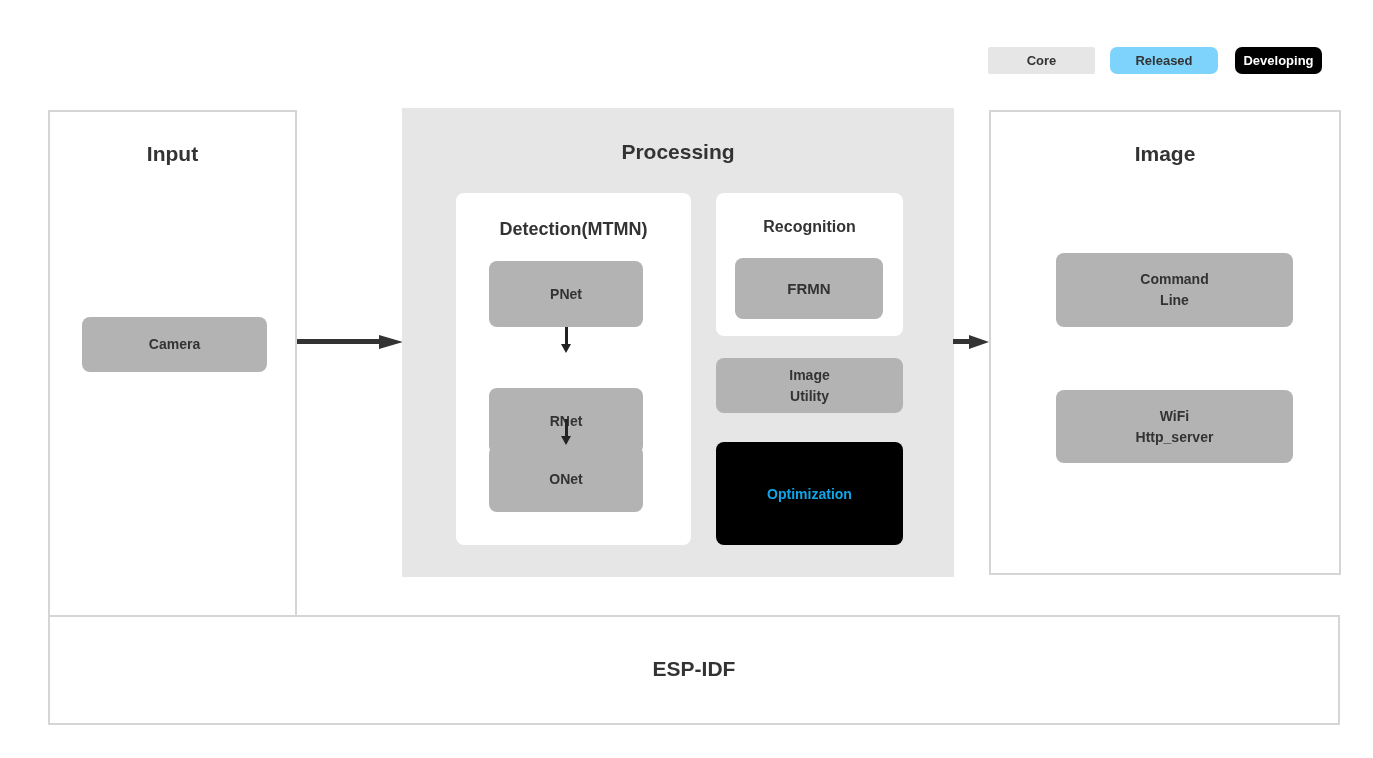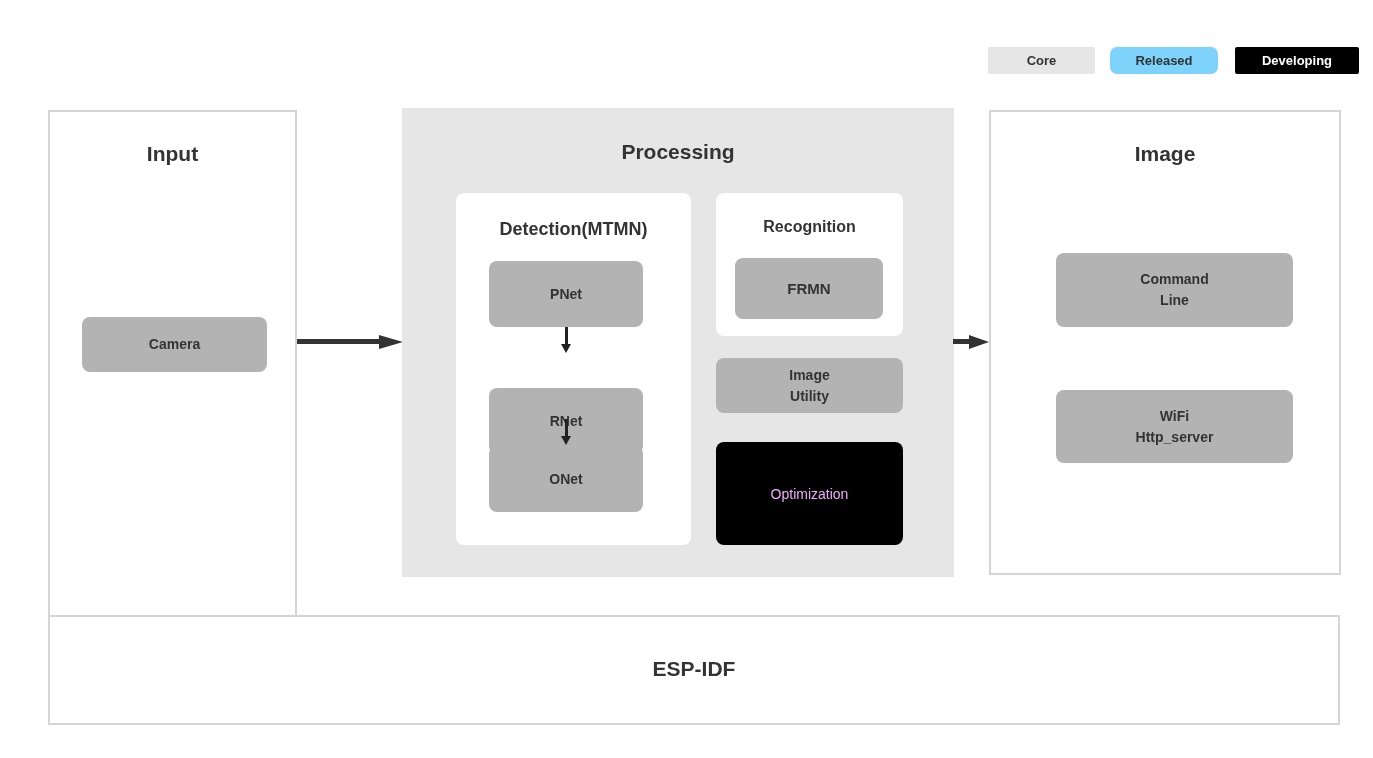--- a/index.html
+++ b/index.html
@@ -24,21 +24,21 @@
     display: flex;
     align-items: center;
     justify-content: center;
     font-size: 13px;
     font-weight: bold;
     color: #333333;
     box-sizing: border-box;
   }
   .chip-core      { left: 988px;  top: 47px; width: 107px; background: #e6e6e6; border-radius: 2px; }
   .chip-released  { left: 1110px; top: 47px; width: 108px; background: #7dd3fc; border-radius: 7px; }
-  .chip-developing{ left: 1235px; top: 47px; width: 124px; background: #000000; color: #ffffff; border-radius: 2px; }
+  .chip-developing{ left: 1235px; top: 47px; width: 87px; background: #000000; color: #ffffff; border-radius: 7px; }
 
   
   .frame {
     position: absolute;
     background: #ffffff;
     border: 2px solid #d5d5d5;
     box-sizing: border-box;
   }
   .frame-input  { left: 48px;  top: 110px; width: 249px;  height: 520px; }
   .frame-output { left: 989px; top: 110px; width: 352px;  height: 465px; }
@@ -92,22 +92,22 @@
     line-height: 21px;
   }
   .bbox {
     position: absolute;
     background: #000000;
     border-radius: 8px;
     display: flex;
     align-items: center;
     justify-content: center;
     font-size: 14px;
-    font-weight: normal;
-    color: #f0abfc;
+    font-weight: bold;
+    color: #0ea5e9;
     text-align: center;
   }
 
   
   .arrow-part { position: absolute; }
   .h-shaft { background: #333333; height: 5px; }
   .h-head {
     width: 0; height: 0;
     border-top: 7px solid transparent;
     border-bottom: 7px solid transparent;

